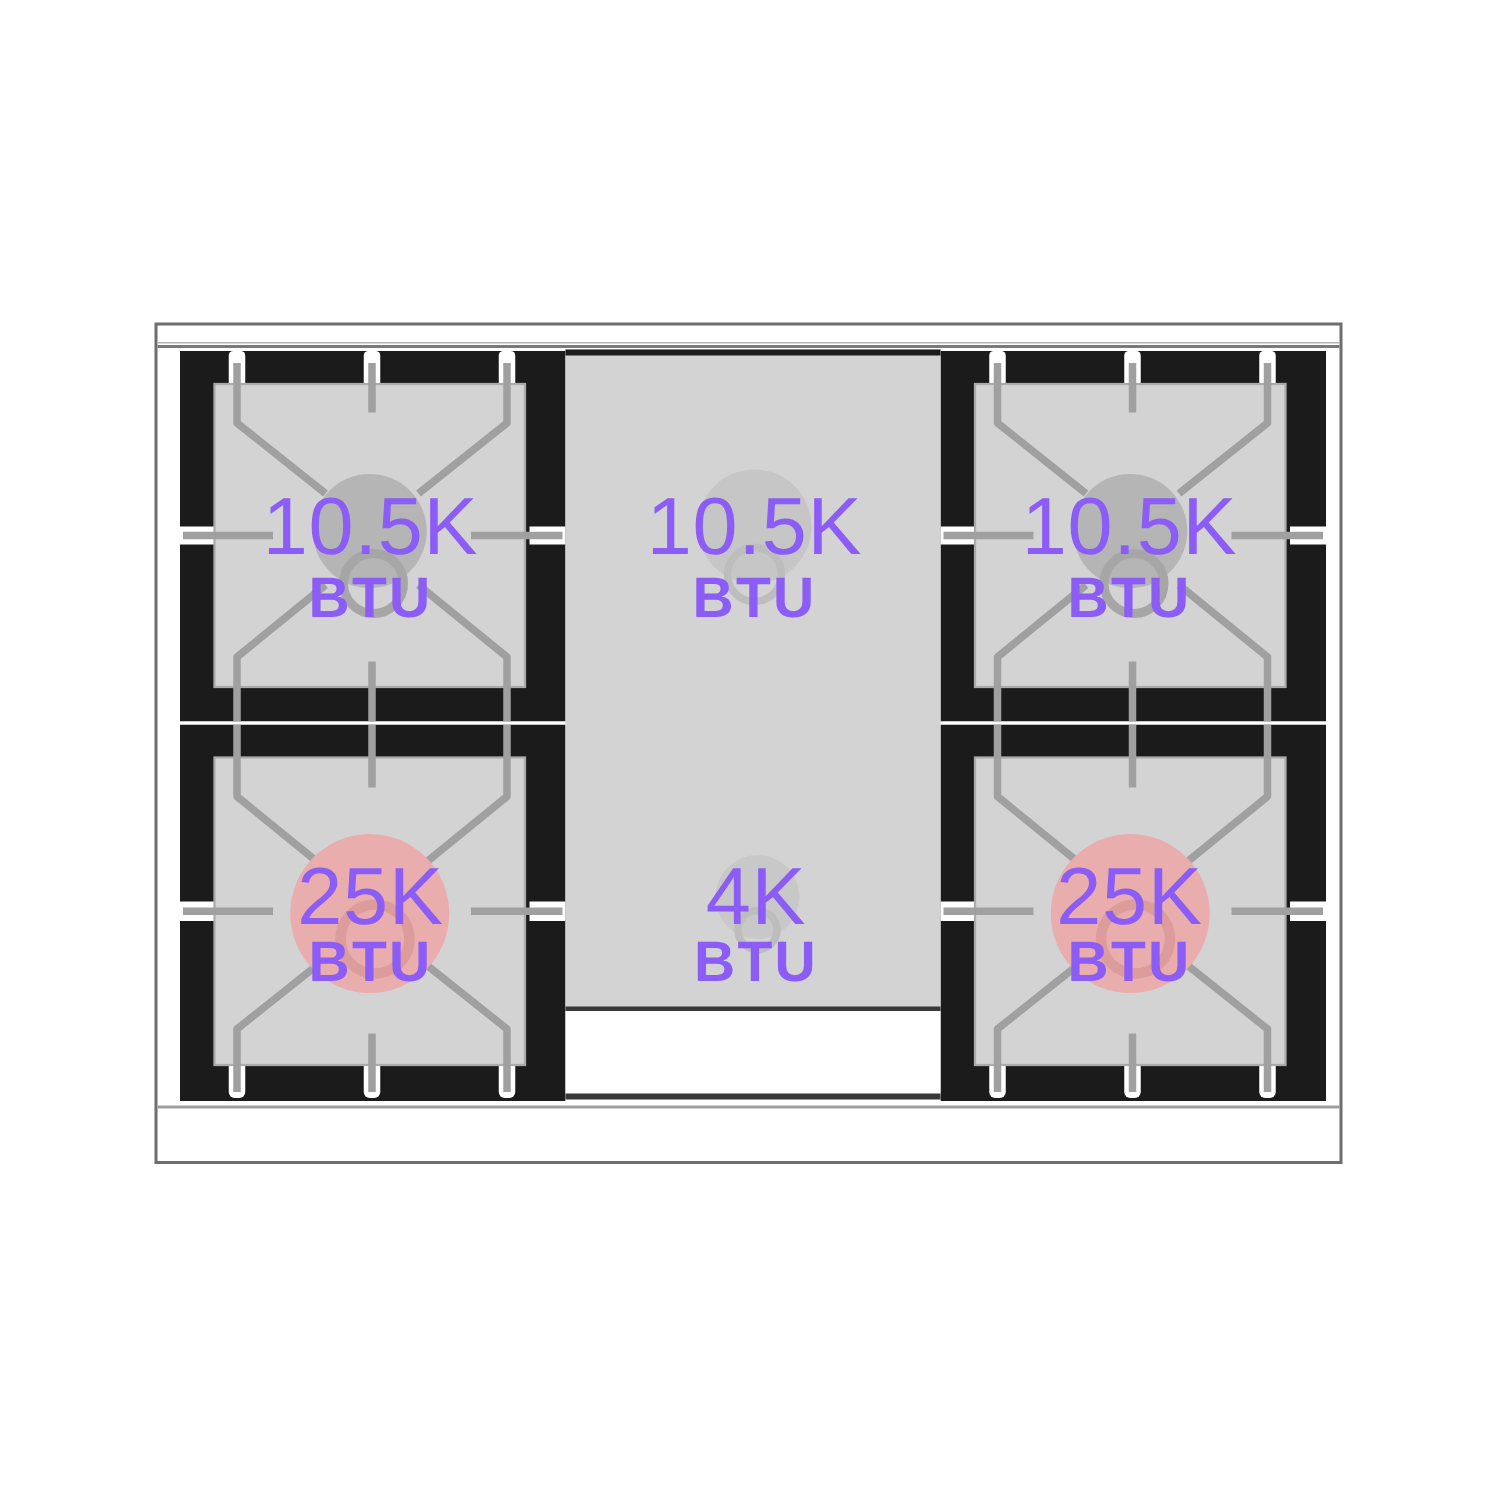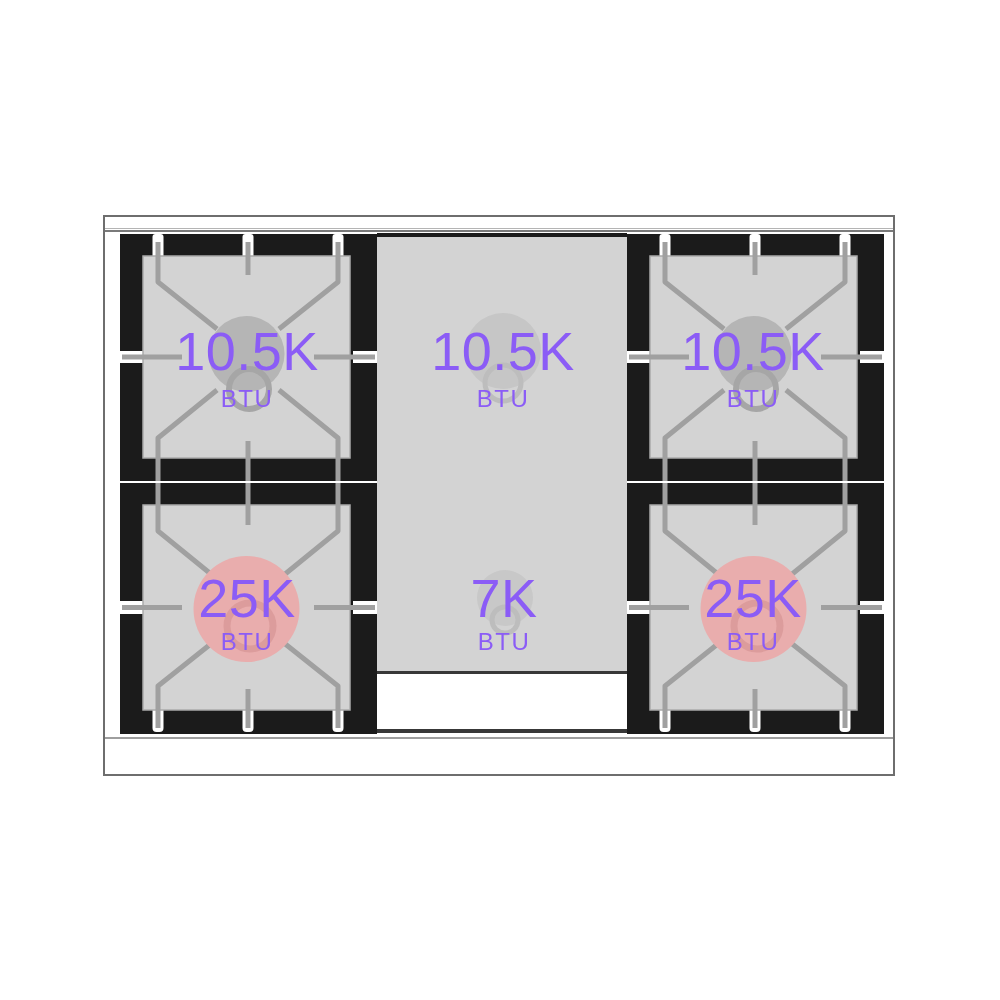--- a/index.html
+++ b/index.html
@@ -30,21 +30,21 @@
   .panel-bg{fill:#1b1b1b;}
   .slot{fill:#ffffff;}
   .burner-square{fill:#d3d3d3;stroke:#ababab;stroke-width:1.5;}
   .grate{stroke:#a0a0a0;stroke-width:5;fill:none;stroke-linejoin:round;}
   .ring{fill:none;}
 
   
   .lbl{position:absolute;transform:translate(-50%,-50%);color:#8b5cf6;white-space:nowrap;
        line-height:1;text-align:center;}
   .lbl-value{font-size:54px;letter-spacing:0.5px;}
-  .lbl-unit{font-size:24px;letter-spacing:1.5px;}
+  .lbl-unit{font-size:38px;letter-spacing:1.5px;font-weight:bold;}
 </style>
 </head>
 <body>
 
 <div id="stage">
 
   <div class="frame"></div>
   <div class="back-line-hi"></div>
   <div class="back-line"></div>
 
@@ -145,19 +145,19 @@
 
   <div class="lbl lbl-value" style="left:503px;top:351px;">10.5K</div>
   <div class="lbl lbl-unit" style="left:503px;top:399px;">BTU</div>
 
   <div class="lbl lbl-value" style="left:753px;top:351px;">10.5K</div>
   <div class="lbl lbl-unit" style="left:753px;top:399px;">BTU</div>
 
   <div class="lbl lbl-value" style="left:247px;top:598px;">25K</div>
   <div class="lbl lbl-unit" style="left:247px;top:642px;">BTU</div>
 
-  <div class="lbl lbl-value" style="left:504px;top:598px;">7K</div>
+  <div class="lbl lbl-value" style="left:504px;top:598px;">4K</div>
   <div class="lbl lbl-unit" style="left:504px;top:642px;">BTU</div>
 
   <div class="lbl lbl-value" style="left:753px;top:598px;">25K</div>
   <div class="lbl lbl-unit" style="left:753px;top:642px;">BTU</div>
 
 </div>
 
 </body></html>

